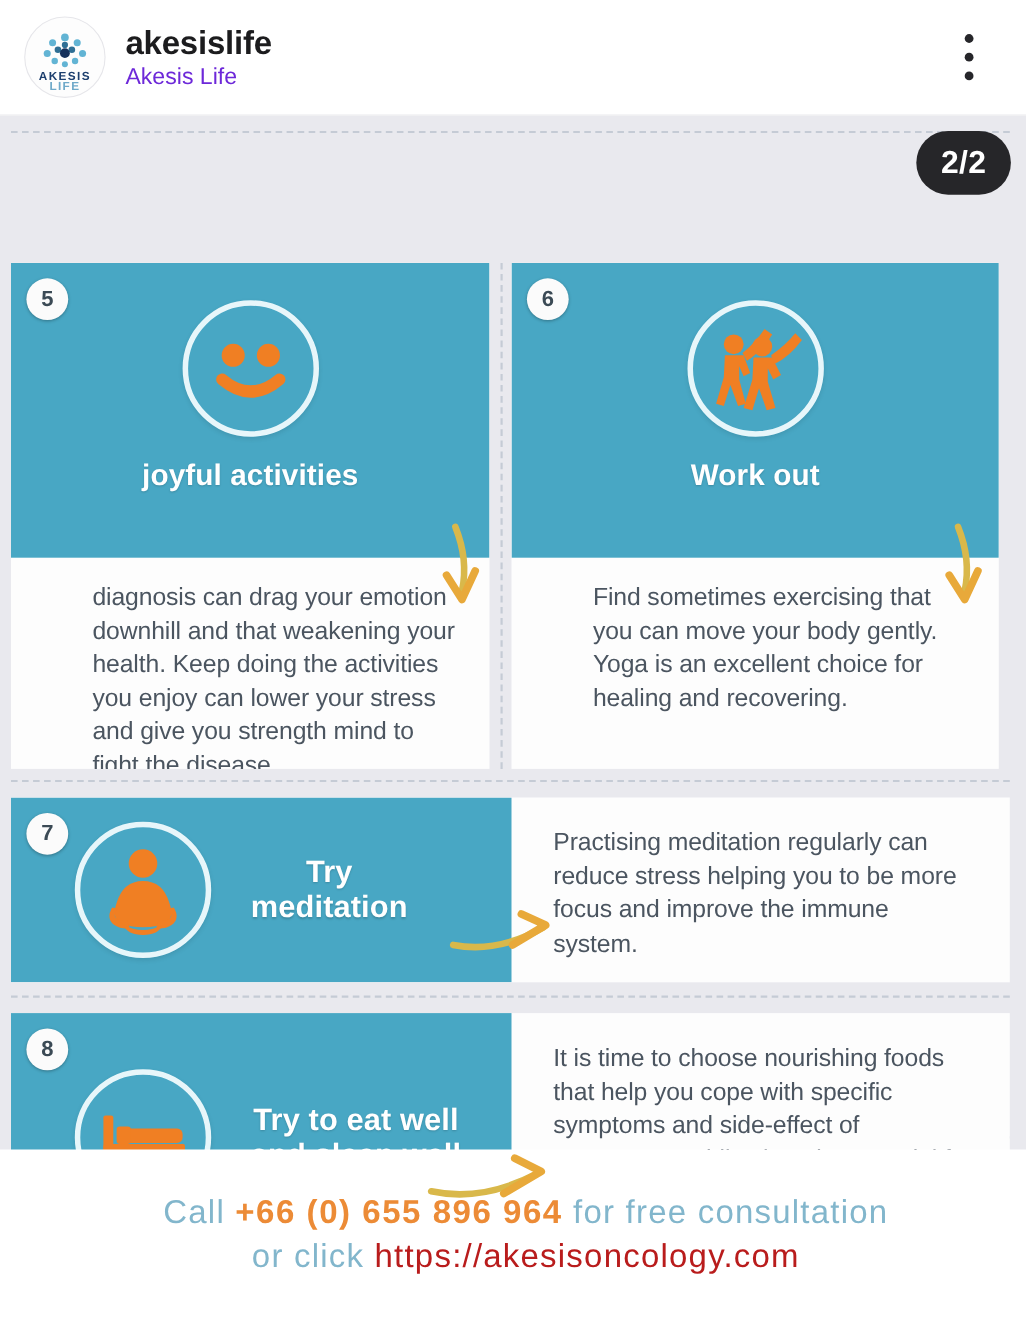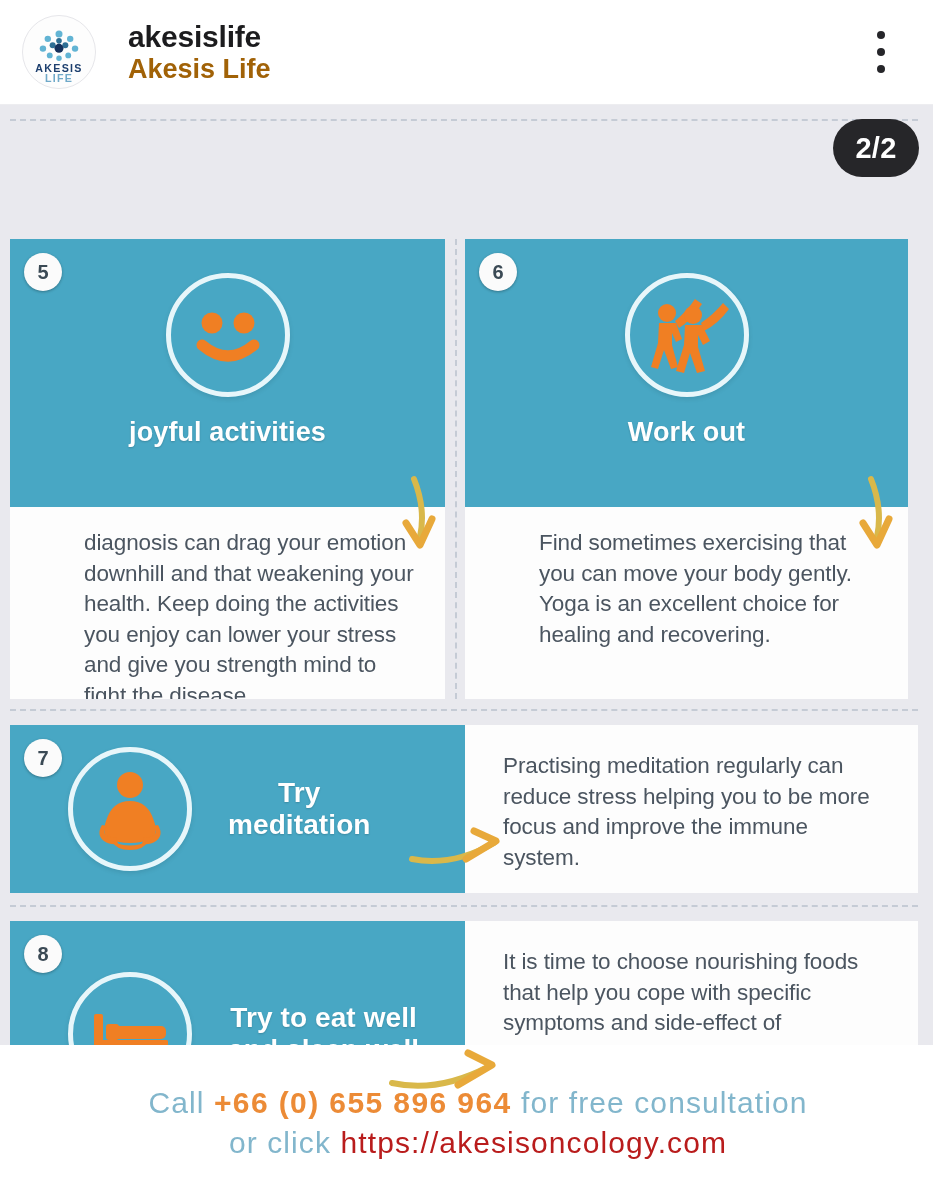--- a/index.html
+++ b/index.html
@@ -30,37 +30,37 @@
     height: 74px;
     border-radius: 50%;
     background: #fdfdfd;
     border: 1px solid #e6e6ea;
     flex: 0 0 auto;
     overflow: hidden;
   }
   .avatar svg { display: block; width: 100%; height: 100%; }
 
   .header-names {
-    margin-left: 32px;
+    margin-left: 18px;
     display: flex;
     flex-direction: column;
     justify-content: center;
     gap: 1px;
   }
   .handle {
     font-size: 30px;
     font-weight: 700;
     color: #1c1c1e;
     letter-spacing: -0.2px;
     line-height: 1.12;
   }
   .display-name {
-    font-size: 27px;
-    font-weight: 700;
-    color: #a16207;
+    font-size: 21px;
+    font-weight: 400;
+    color: #6d28d9;
     line-height: 1.12;
   }
 
   .kebab-menu {
     position: absolute;
     right: 42px;
     top: 50%;
     transform: translateY(-50%);
     display: flex;
     flex-direction: column;

